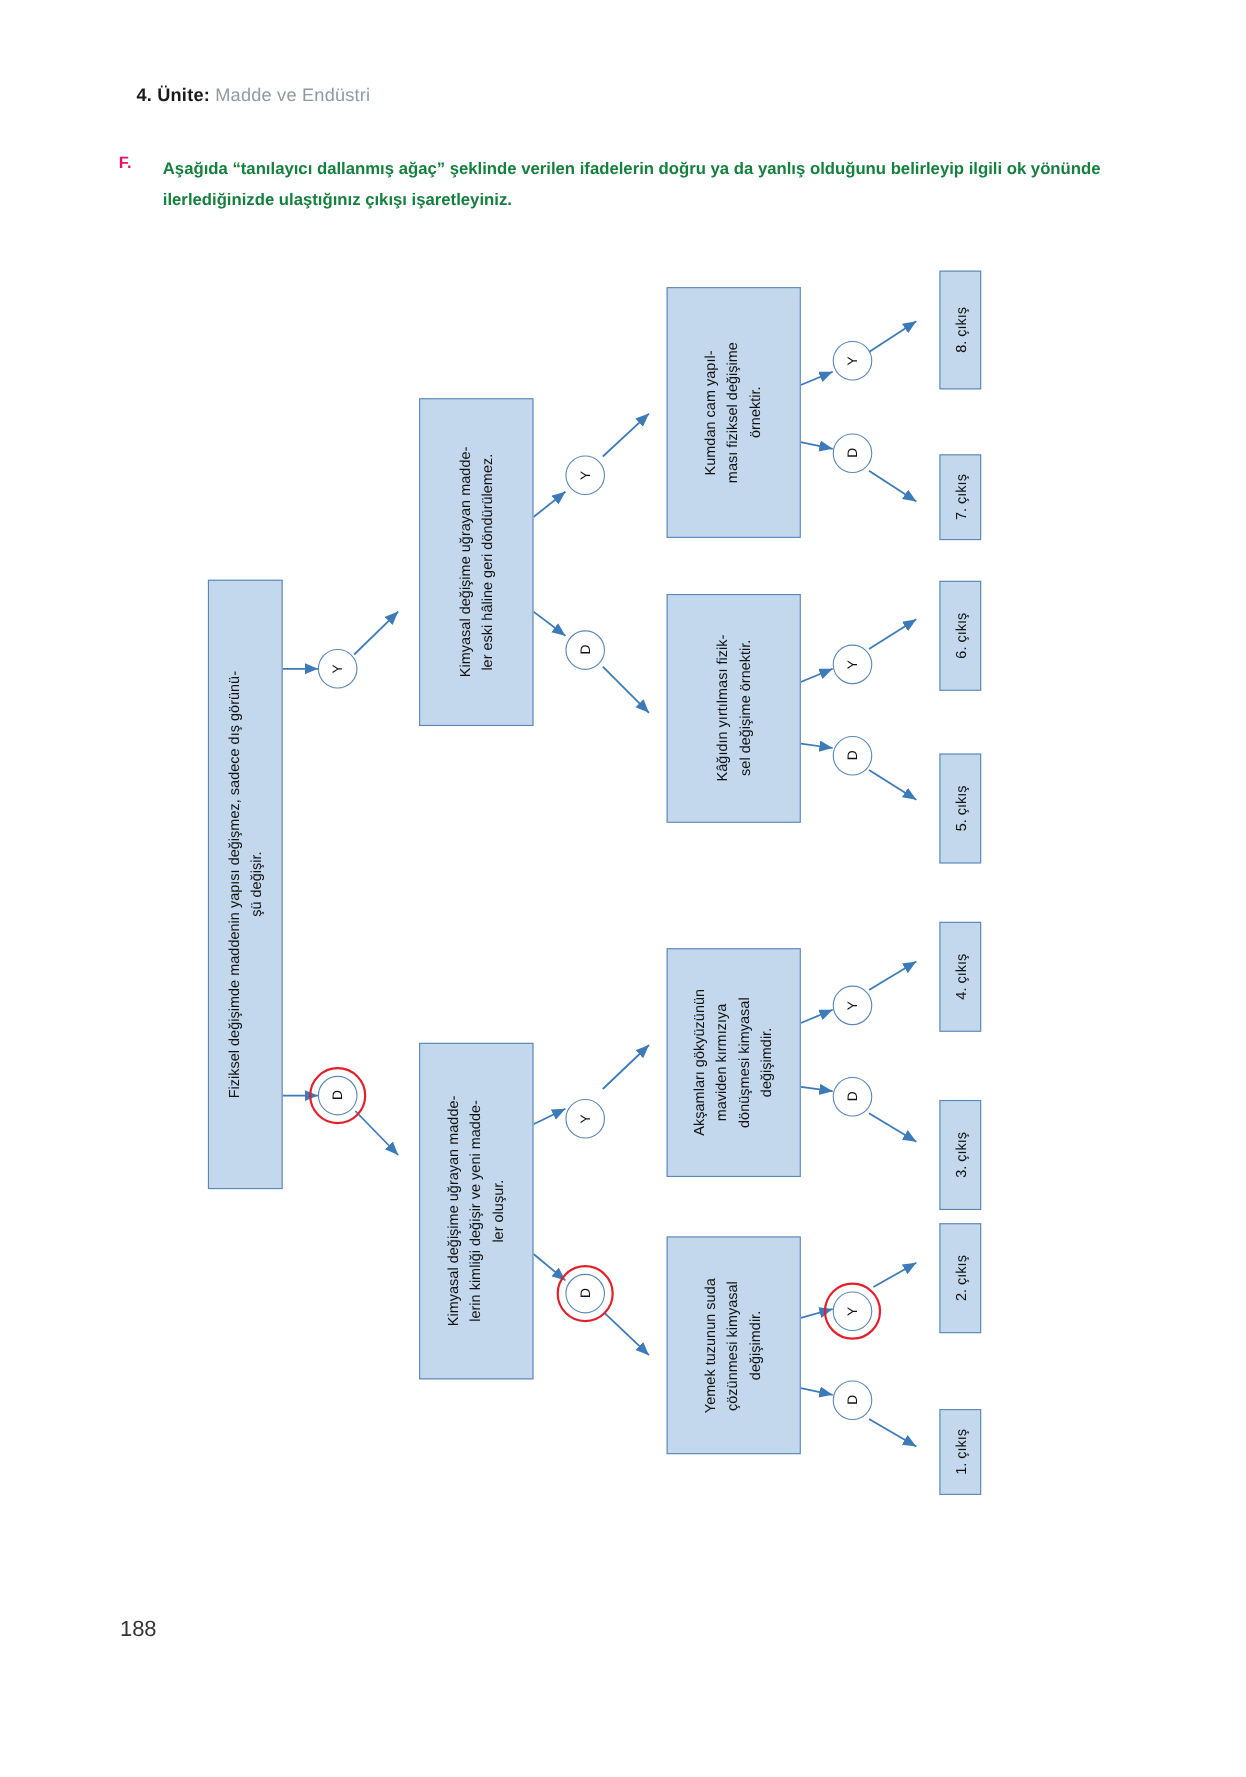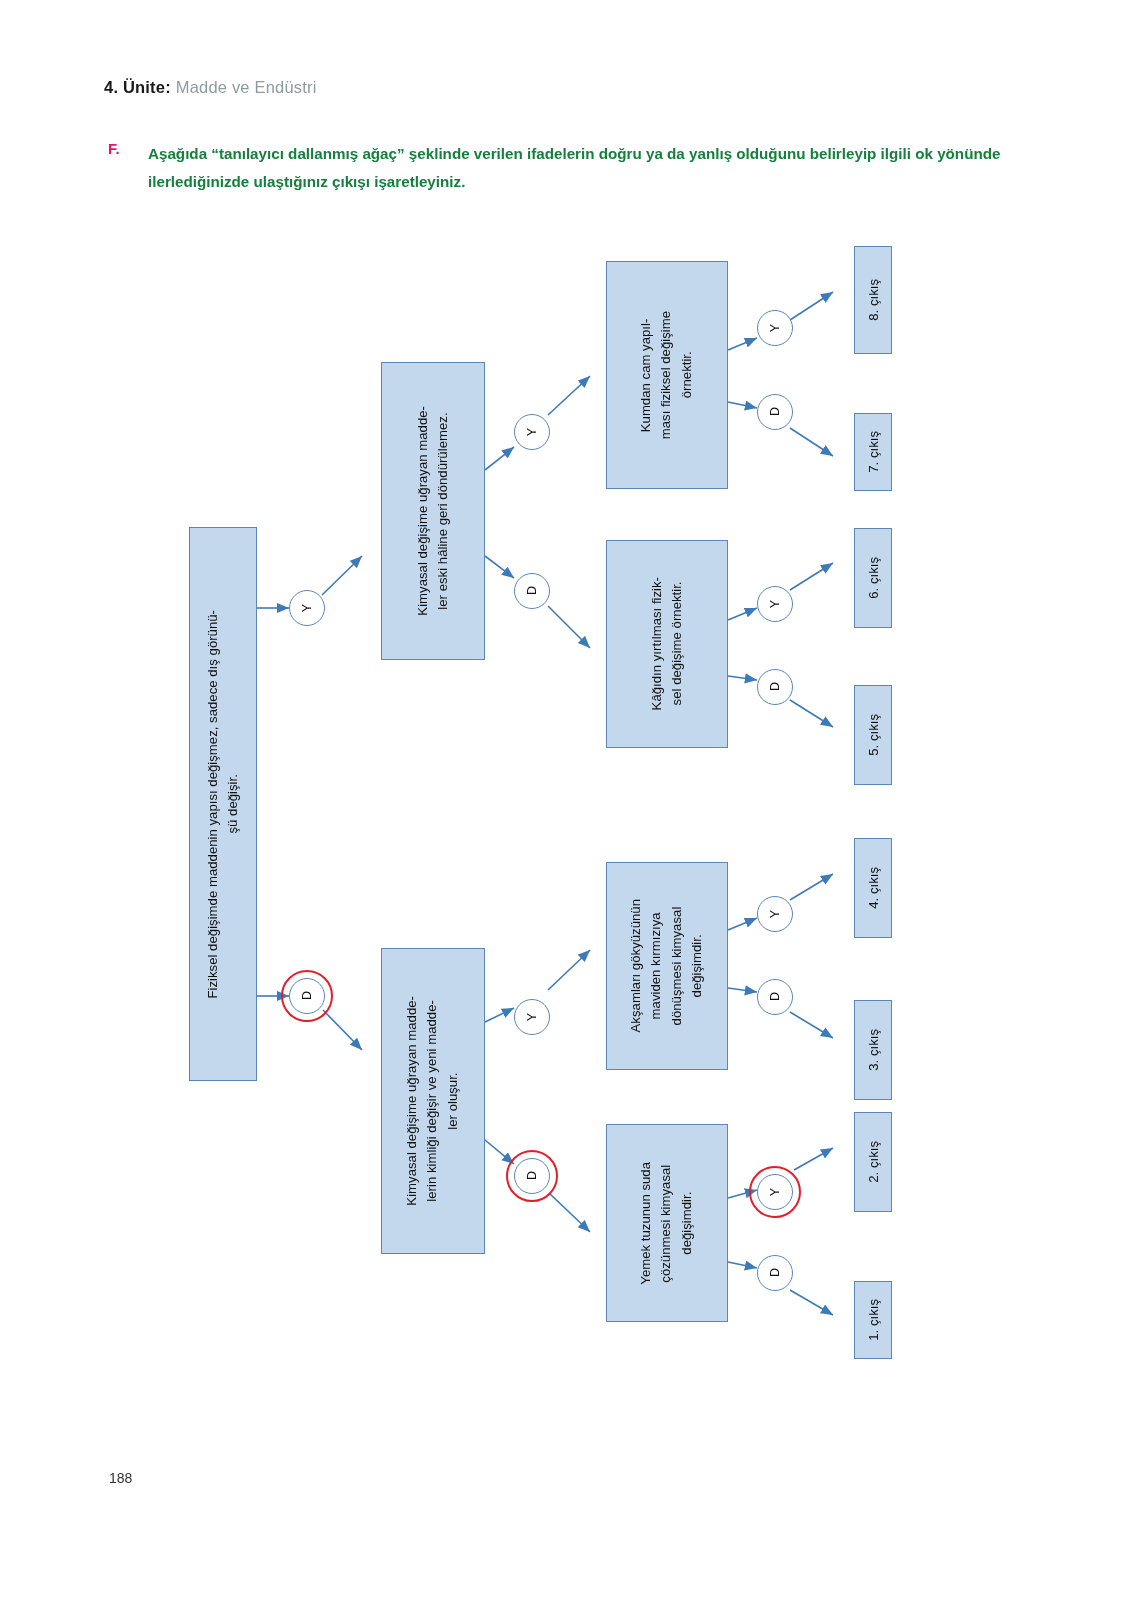--- a/index.html
+++ b/index.html
@@ -12,21 +12,21 @@
     height: 1615px;
     position: relative;
     font-family: "Liberation Sans", sans-serif;
     color: #1a1a1a;
     overflow: hidden;
   }
 
   
   .unit-header {
     position: absolute;
-    left: 104px;
+    left: 124px;
     top: 78px;
     font-size: 16.5px;
     letter-spacing: .2px;
     white-space: nowrap;
   }
   .unit-header .unit-num {
     font-weight: bold;
     color: #1a1a1a;
   }
   .unit-header .unit-name {
@@ -50,21 +50,21 @@
     font-size: 15.2px;
     font-weight: bold;
     line-height: 1.85;
     color: #15803d;
   }
 
   .page-number {
     position: absolute;
     left: 109px;
     top: 1470px;
-    font-size: 14px;
+    font-size: 20px;
     color: #333;
   }
 
   
   #diagram {
     position: absolute;
     left: 0;
     top: 0;
     width: 1133px;
     height: 1615px;

